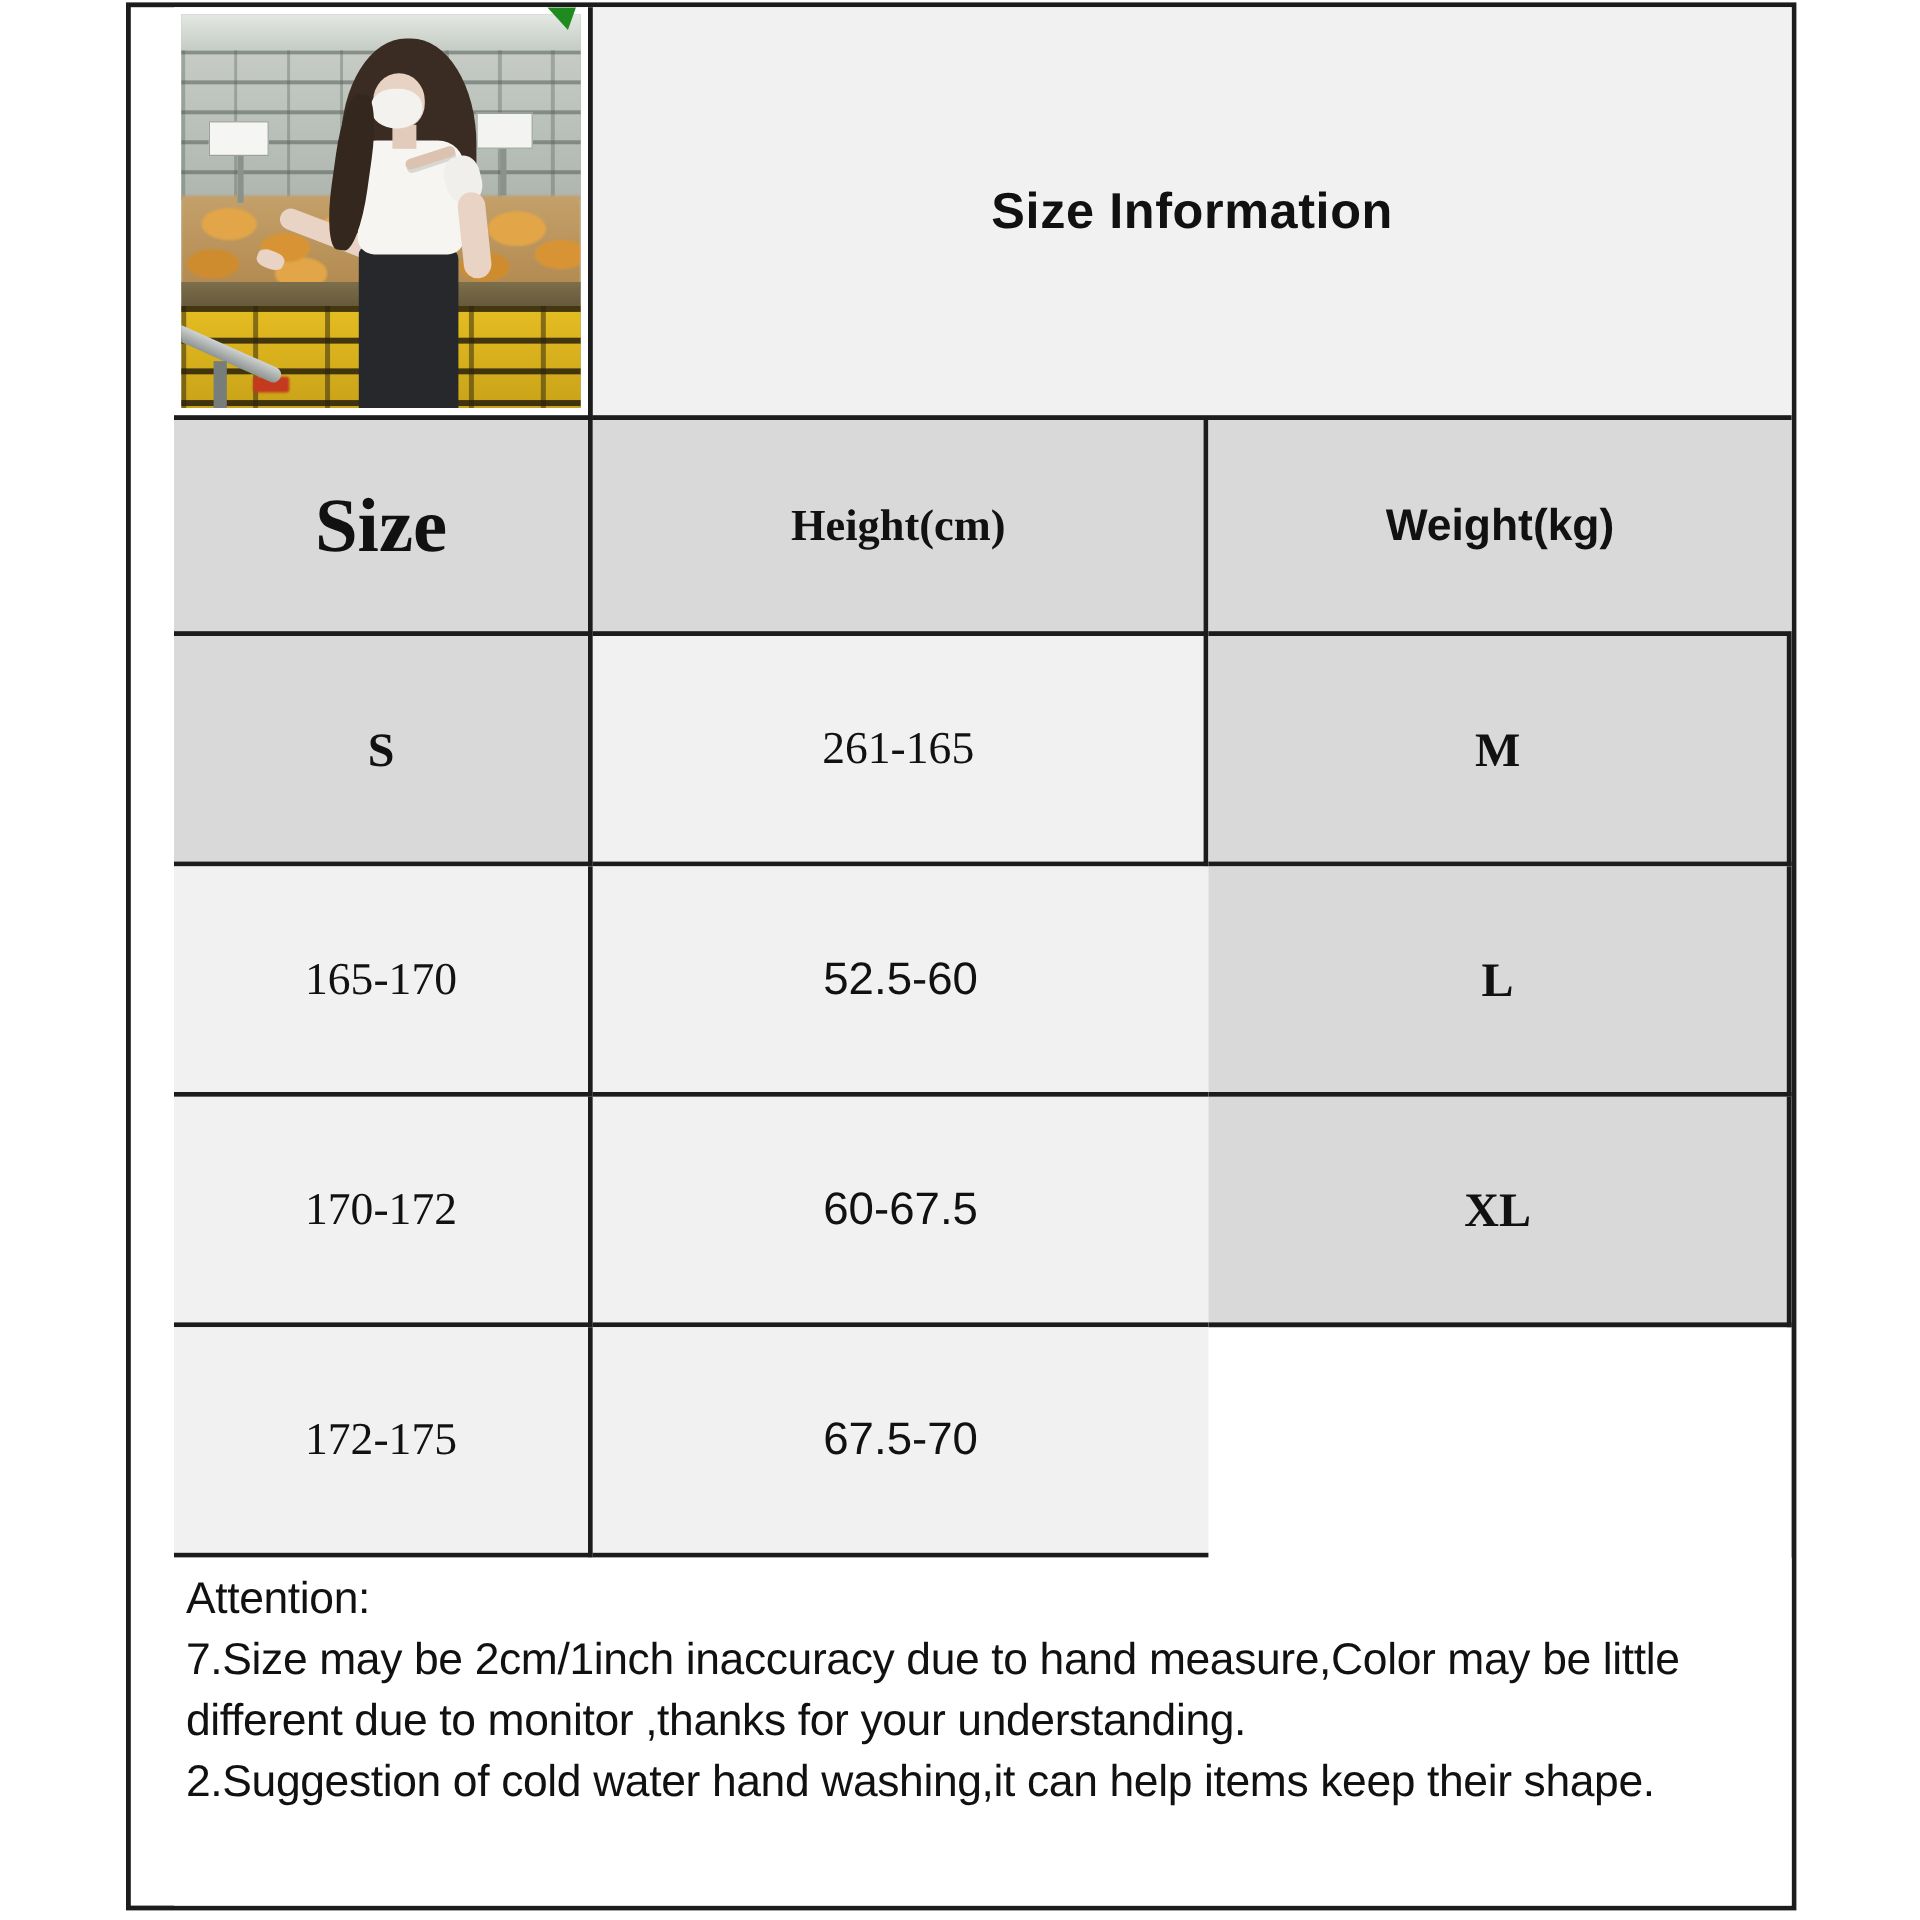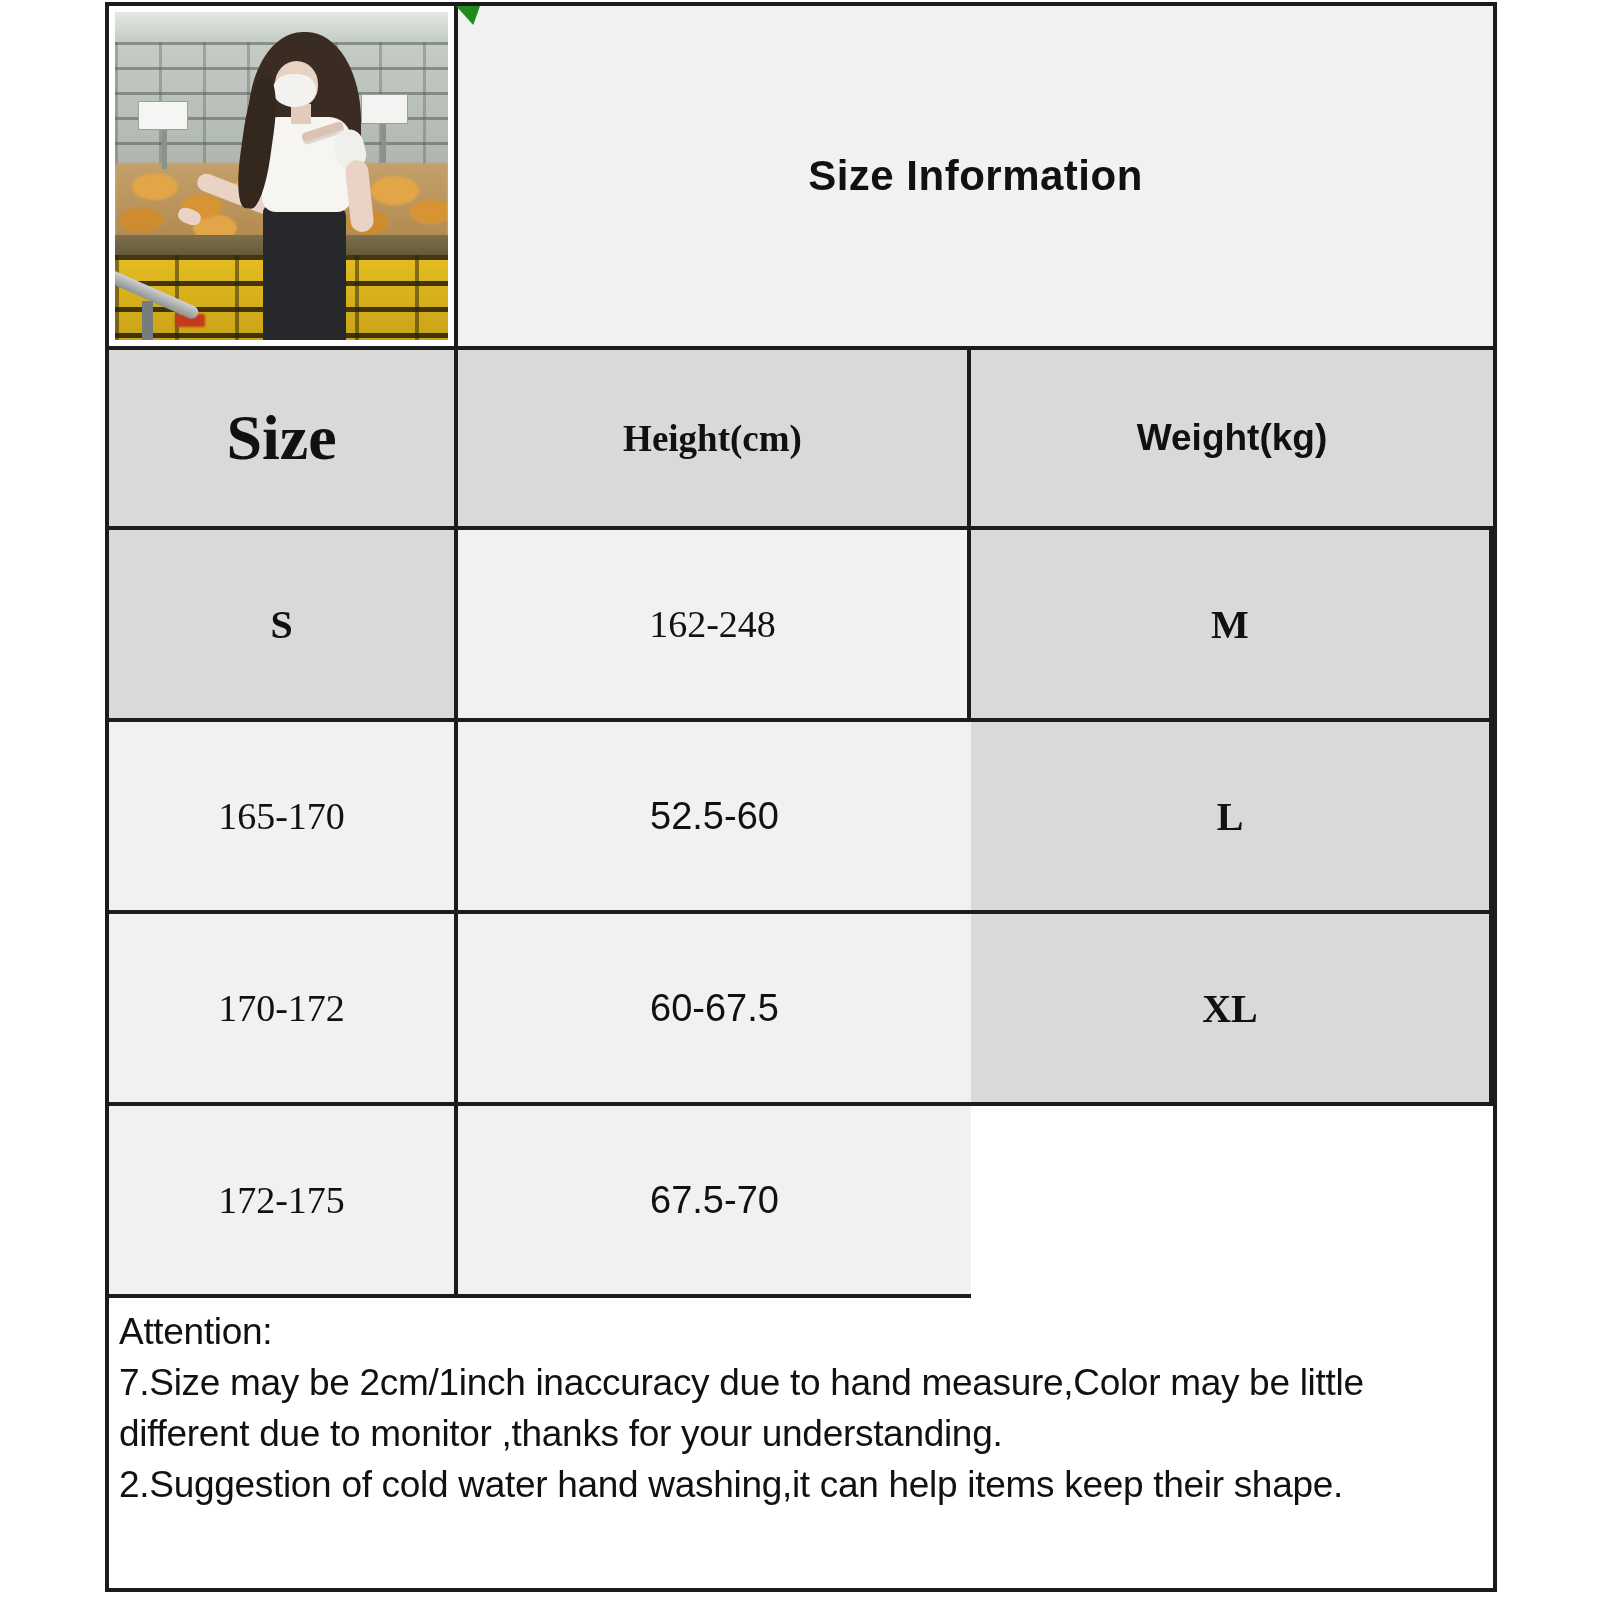--- a/index.html
+++ b/index.html
@@ -14,20 +14,21 @@
     font-family:"Liberation Sans", sans-serif;color:#111;}
   body{position:relative;overflow:hidden;}
 
   .sheet{
     position:absolute;left:105px;top:2px;width:1392px;height:1590px;
     border:4px solid var(--bd);
     display:grid;
     grid-template-columns:349px 513px 1fr;
     grid-template-rows:344px 180px 192px 192px 192px 192px 1fr;
     background:#fff;
+    padding-left:36px;
   }
   .cell{display:flex;align-items:center;justify-content:center;}
   .b-r{border-right:4px solid var(--bd);font-family:Liberation Serif, serif;}
   .b-b{border-bottom:4px solid var(--bd);}
 
   .title-cell{grid-column:2/4;background:var(--title-bg);}
   .title-text{font-size:42px;font-weight:bold;letter-spacing:0.5px;}
 
   .corner-flag{
     position:absolute;left:347px;top:0;width:24px;height:19px;
@@ -152,21 +153,21 @@
   </div>
   <div class="cell title-cell b-b">
     <span class="title-text">Size Information</span>
   </div>
 
   <div class="cell head-cell head-size b-r b-b">Size</div>
   <div class="cell head-cell head-col b-r b-b">Height(cm)</div>
   <div class="cell head-cell head-col b-b">Weight(kg)</div>
 
   <div class="cell label-cell b-r b-b">S</div>
-  <div class="cell data-cell b-r b-b">162-248</div>
+  <div class="cell data-cell b-r b-b">261-165</div>
 
   <div class="cell label-cell b-r b-b">M</div>
   <div class="cell data-cell b-r b-b">165-170</div>
   <div class="cell data-cell b-b">52.5-60</div>
 
   <div class="cell label-cell b-r b-b">L</div>
   <div class="cell data-cell b-r b-b">170-172</div>
   <div class="cell data-cell b-b">60-67.5</div>
 
   <div class="cell label-cell b-r b-b">XL</div>

